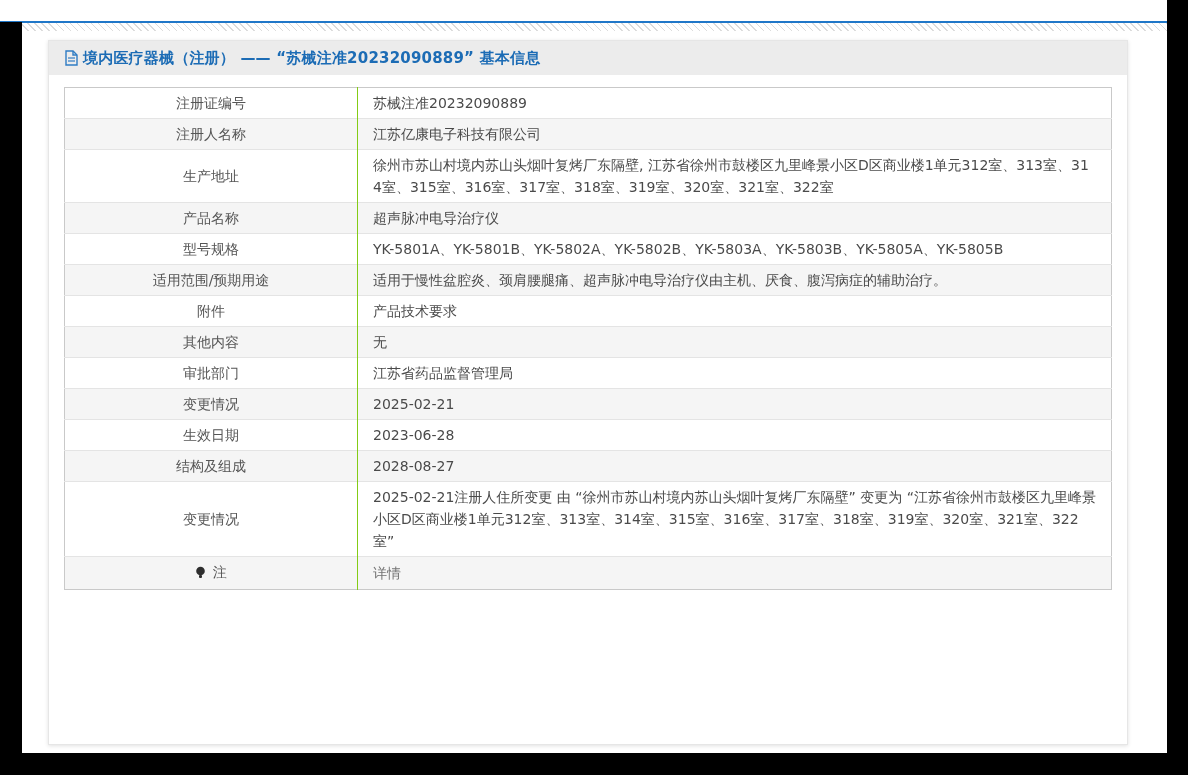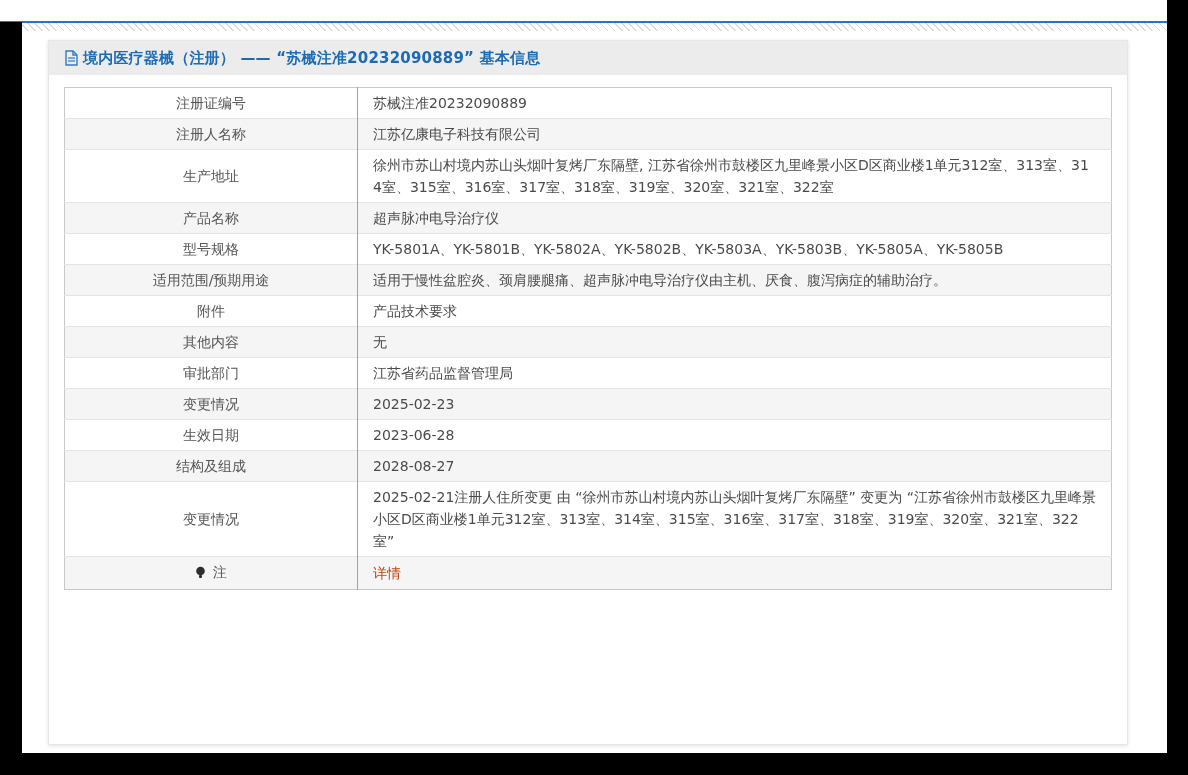--- a/index.html
+++ b/index.html
@@ -43,21 +43,21 @@
   }
   table.info tr{border-bottom:1px solid #e4e4e4;}
   table.info tr:last-child{border-bottom:none;}
   table.info tr:nth-child(even){background:#f5f5f5;}
   td{vertical-align:middle;line-height:22px;padding:4px 15px;}
   td.label-cell{
     width:262px;text-align:center;color:#555;
     border-right:1px solid #84cc16;
   }
   td.value-cell{color:#4a4a4a;word-break:break-all;}
-  td.value-cell a{color:#c2410c;text-decoration:none;cursor:pointer;margin-top:20px;}
+  td.value-cell a{color:#737373;text-decoration:none;cursor:pointer;margin-top:20px;}
   .note-icon{display:inline-block;vertical-align:-2px;margin-right:2px;}
   .min-h{height:22px;}
 </style>
 </head>
 <body>
 
 <div>
   <div class="blue-line"></div>
   <div class="stripe-band"></div>
   <div class="left-bar"></div>
@@ -168,21 +168,21 @@
       <span class="value-text min-h">江苏省药品监督管理局</span>
       
     </td>
   </tr>
           <tr>
     <td class="label-cell">
       
       <span class="label-text">变更情况</span>
     </td>
     <td class="value-cell">
-      <span class="value-text min-h">2025-02-23</span>
+      <span class="value-text min-h">2025-02-21</span>
       
     </td>
   </tr>
           <tr>
     <td class="label-cell">
       
       <span class="label-text">生效日期</span>
     </td>
     <td class="value-cell">
       <span class="value-text min-h">2023-06-28</span>

